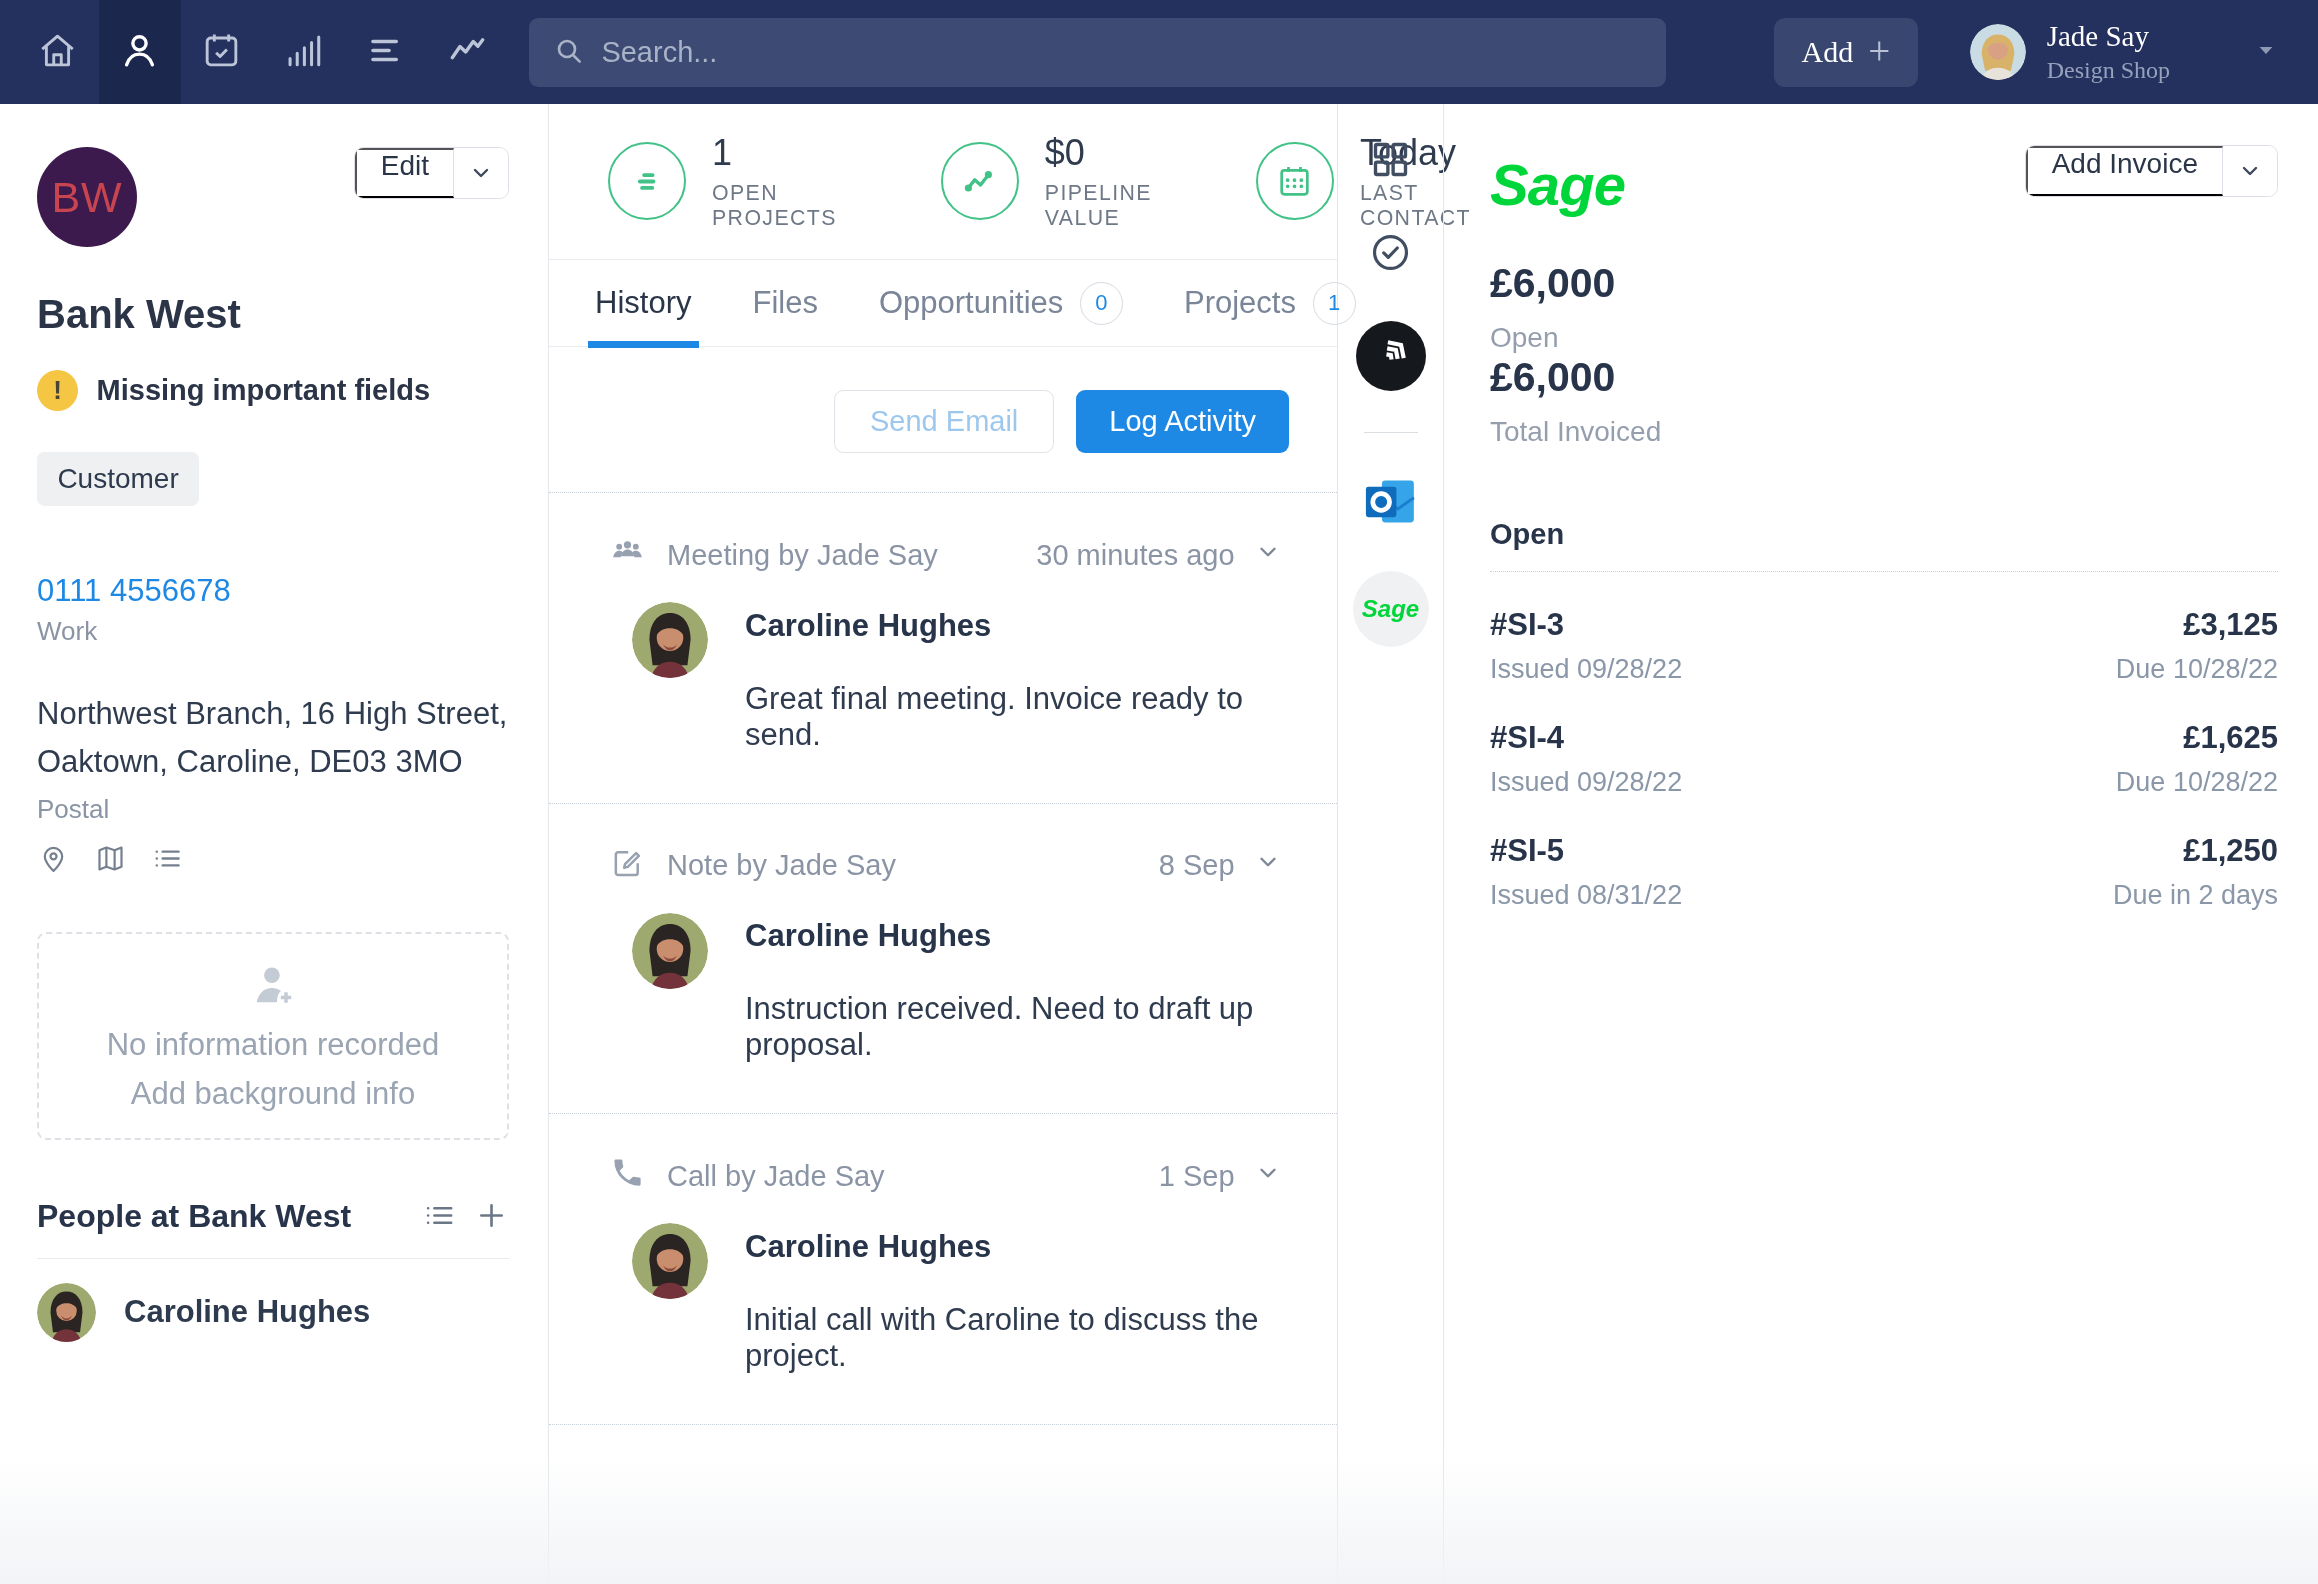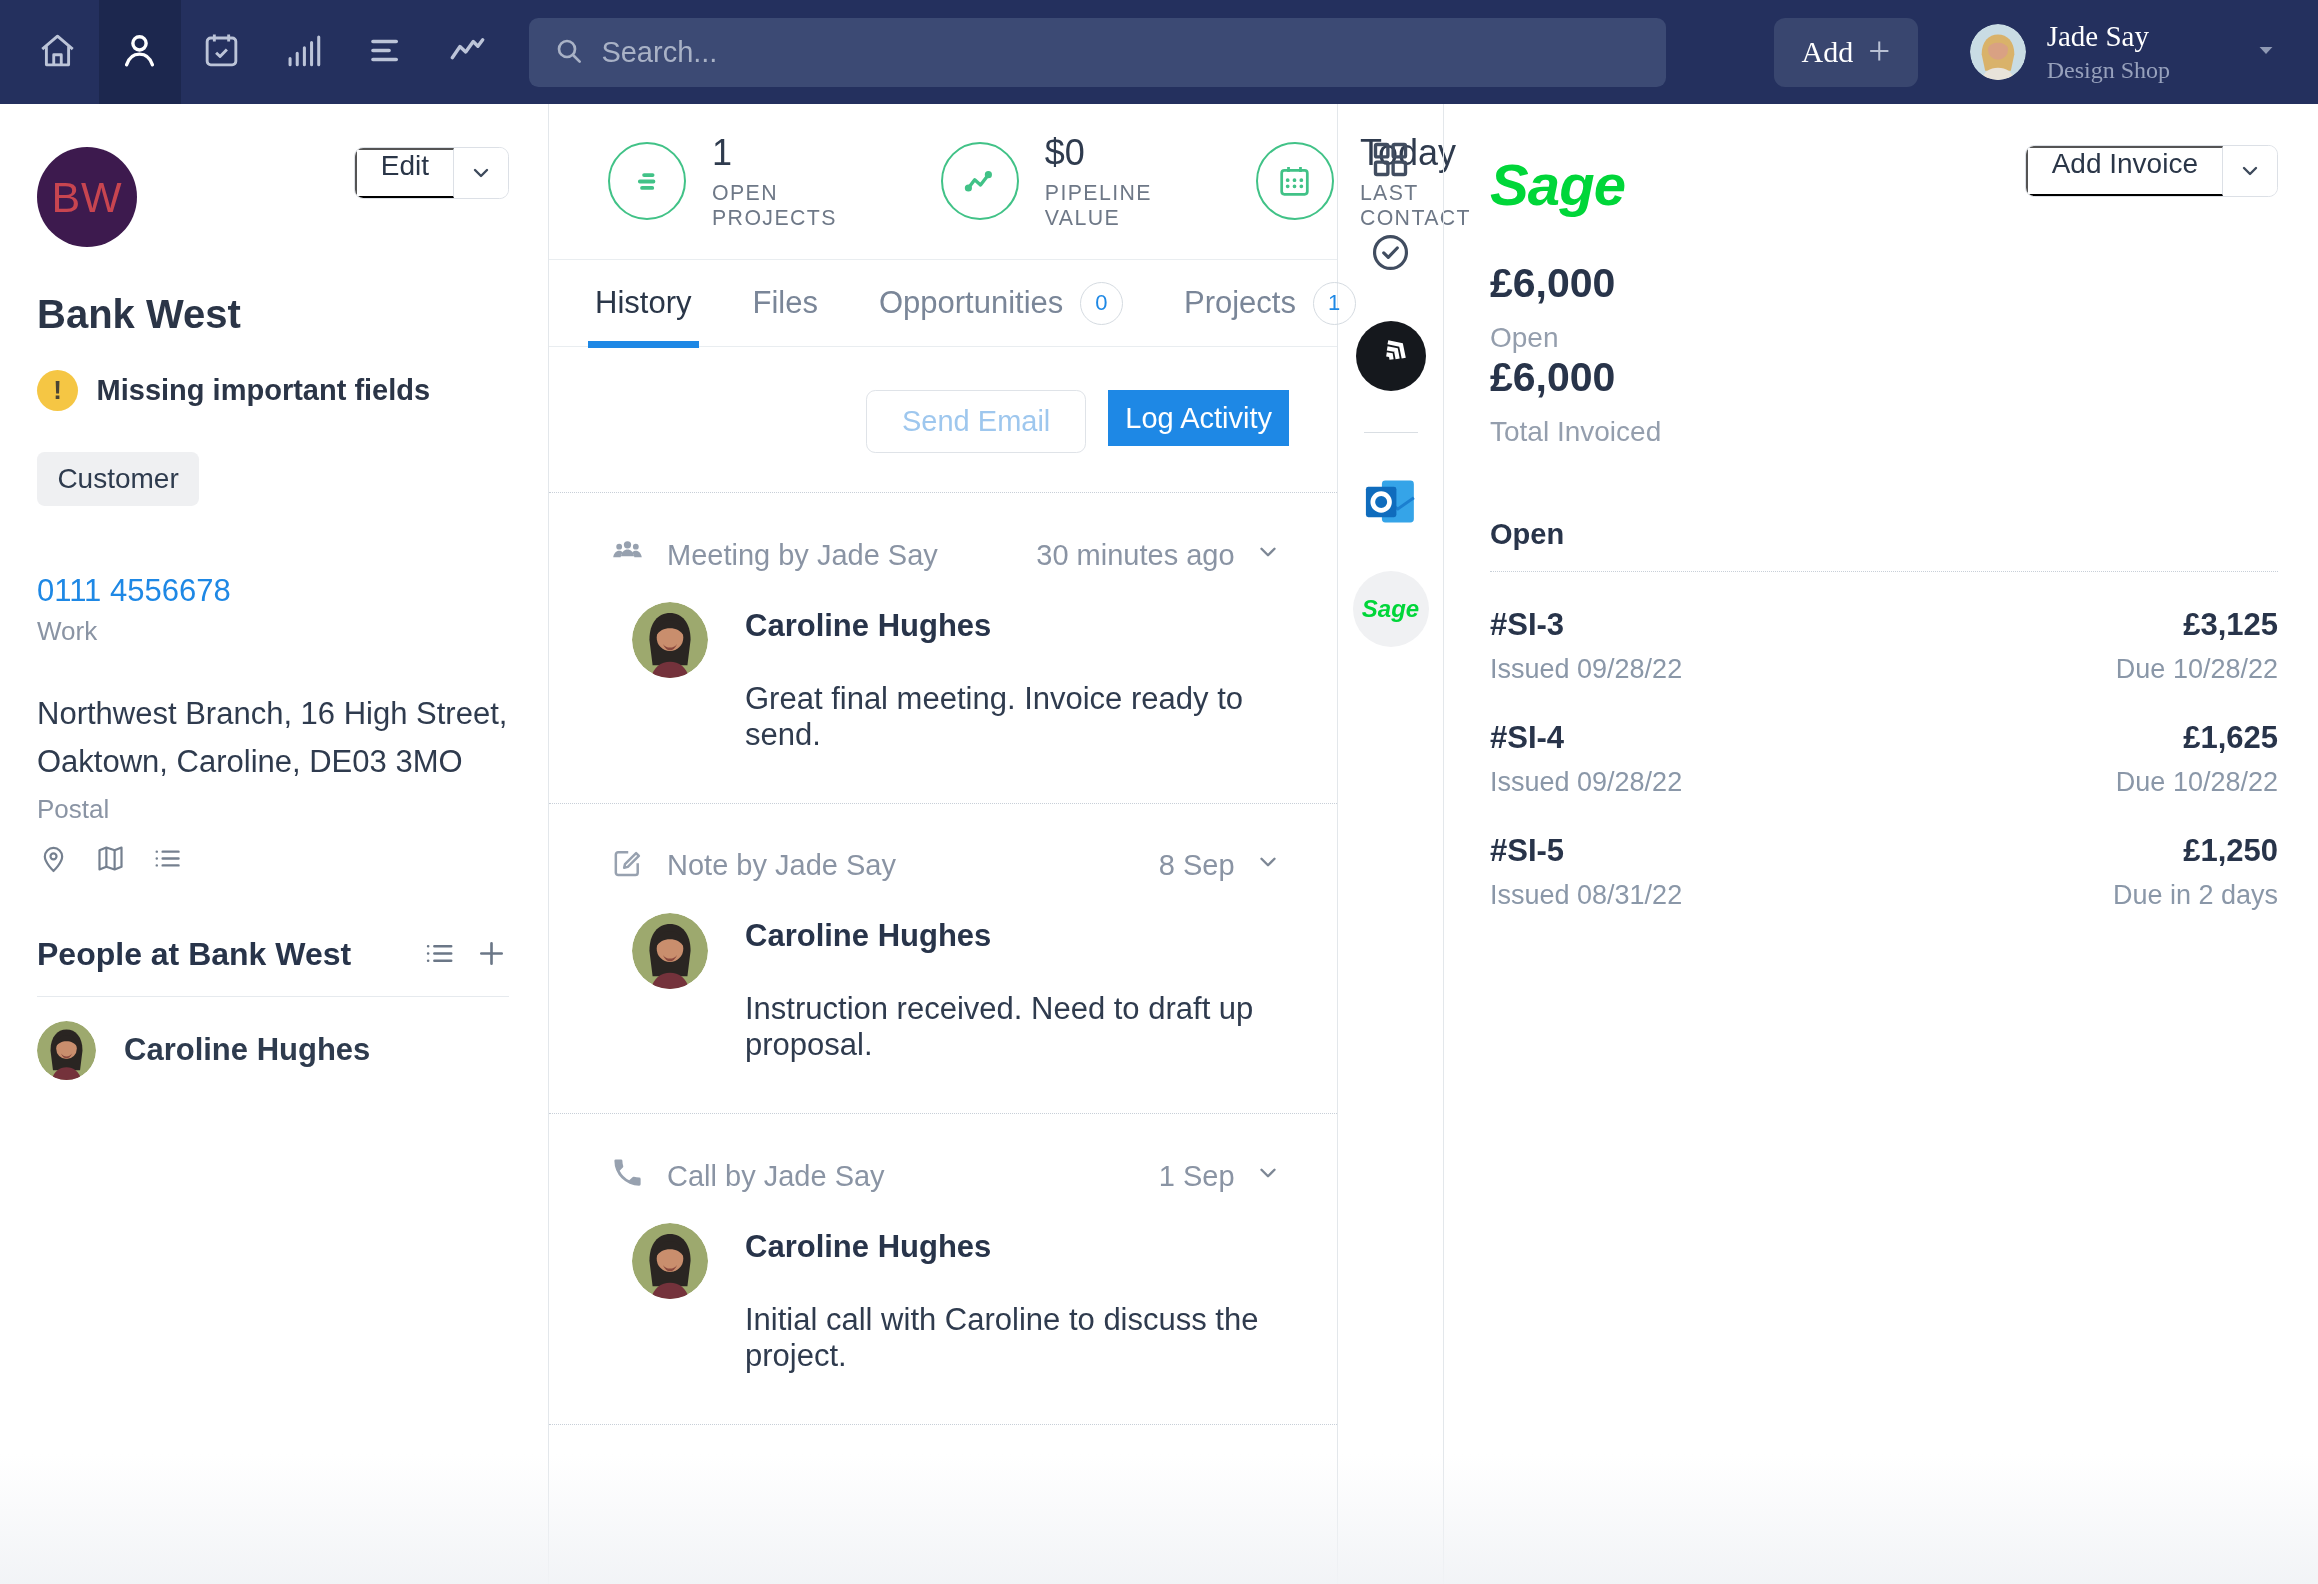--- a/index.html
+++ b/index.html
@@ -84,22 +84,22 @@
   .tabs { height:87px; border-bottom:1.9px solid #E9EDF0; display:flex; align-items:center; padding-left:46px; gap:61px; flex:none; }
   .tab { position:relative; height:100%; display:flex; align-items:center; gap:16.7px; font-size:31px; color:#7A8698; cursor:pointer; }
   .tab.active { color:#2A3648; }
   .tab.active::after { content:""; position:absolute; left:-7.4px; right:-7.4px; bottom:-1.9px; height:7.4px; background:#1E88E5; }
   .tab-badge { width:43px; height:43px; border:1.9px solid #D5DBE1; border-radius:50%; display:flex; align-items:center;
     justify-content:center; font-size:22px; color:#1E88E5; }
 
   .actions { display:flex; justify-content:flex-end; gap:22px; padding:43px 48px 39px 0; flex:none; }
   .btn-secondary { height:63px; padding:0 35px; font-size:29px; color:#9EC7EE; background:#fff;
     border:1.9px solid #DFE3E8; border-radius:9.3px; cursor:pointer; font-family:inherit; }
-  .btn-primary { height:56px; padding:0 17px; font-size:29px; color:#fff; background:#1E88E5;
-    border:none; border-radius:0; cursor:pointer; font-family:inherit; }
+  .btn-primary { height:63px; padding:0 33px; font-size:29px; color:#fff; background:#1E88E5;
+    border:none; border-radius:9px; cursor:pointer; font-family:inherit; }
 
   .entry { border-top:1.9px dotted #C8CFD8; padding:41px 56px 50px 61px; }
   .entry-footer { border-top:1.9px dotted #C8CFD8; }
   .entry-head { display:flex; align-items:center; justify-content:space-between; }
   .entry-head-left { display:flex; align-items:center; gap:22px; color:#8A94A4; font-size:29px; }
   .entry-head-left svg { width:35px; height:35px; color:#97A1AF; }
   .entry-head-right { display:flex; align-items:center; gap:20.4px; color:#8A94A4; font-size:29px; }
   .entry-head-right .chev { color:#7D8795; cursor:pointer; }
   .entry-head-right .chev svg { width:26px; height:26px; }
   .entry-body { display:flex; gap:37px; margin-top:26px; padding-left:22px; }
@@ -253,20 +253,29 @@
           </svg></span>
       <span><svg viewBox="0 0 24 24" fill="none" stroke="currentColor" stroke-width="1.6" stroke-linejoin="round">
             <path d="M9 4 4 6v14l5-2 6 2 5-2V4l-5 2-6-2z"></path>
             <path d="M9 4v14M15 6v14"></path>
           </svg></span>
       <span><svg viewBox="0 0 24 24" fill="none" stroke="currentColor" stroke-width="1.8" stroke-linecap="round">
             <path d="M4.2 7h.01M4.2 12h.01M4.2 17h.01M8.5 7H20M8.5 12H20M8.5 17H20"></path>
           </svg></span>
     </div>
 
+    <div class="empty-box">
+      <span class="person-ico"><svg viewBox="0 0 24 24" fill="currentColor">
+            <circle cx="11.5" cy="7.5" r="3.6"></circle>
+            <path d="M4.5 20c.8-4.3 3.5-6.6 7-6.6 1.6 0 3 .5 4.2 1.4-.9.7-1.5 1.8-1.7 3.1l-.2 2.1z"></path>
+            <path d="M17.2 15.4h1.6v1.6h1.6v1.6h-1.6v1.6h-1.6v-1.6h-1.6V17h1.6z"></path>
+          </svg></span>
+      <div class="empty-line">No information recorded</div>
+      <div class="empty-line">Add background info</div>
+    </div>
 
     <div class="people-head">
       <div class="people-title">People at Bank West</div>
       <div class="people-actions">
         <span><svg viewBox="0 0 24 24" fill="none" stroke="currentColor" stroke-width="1.8" stroke-linecap="round">
               <path d="M4.2 7h.01M4.2 12h.01M4.2 17h.01M8.5 7H20M8.5 12H20M8.5 17H20"></path>
             </svg></span>
         <span><svg viewBox="0 0 24 24" fill="none" stroke="currentColor" stroke-width="1.8" stroke-linecap="round">
               <path d="M12 5v14M5 12h14"></path>
             </svg></span>

